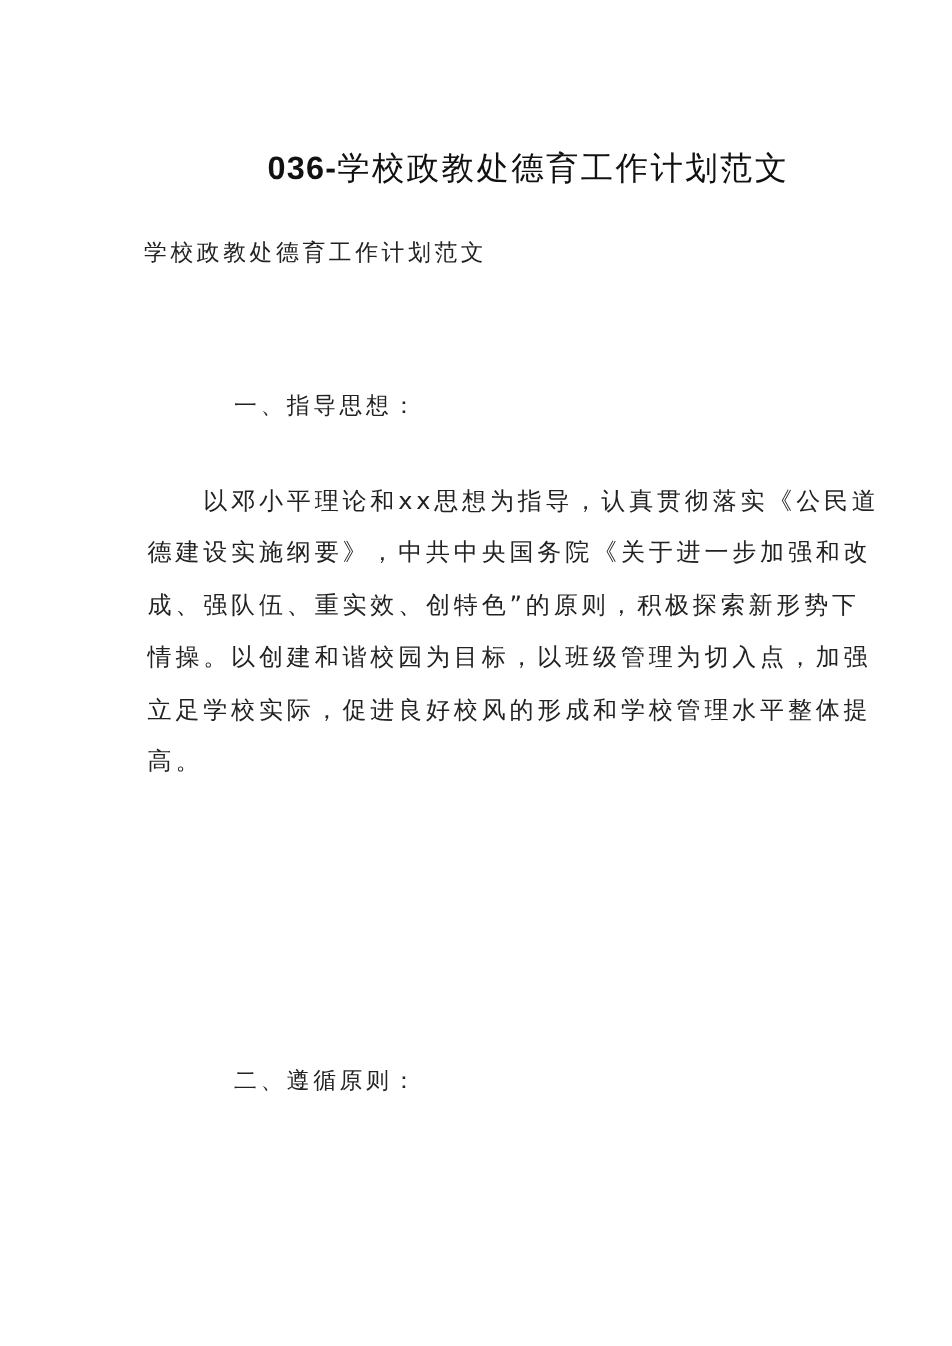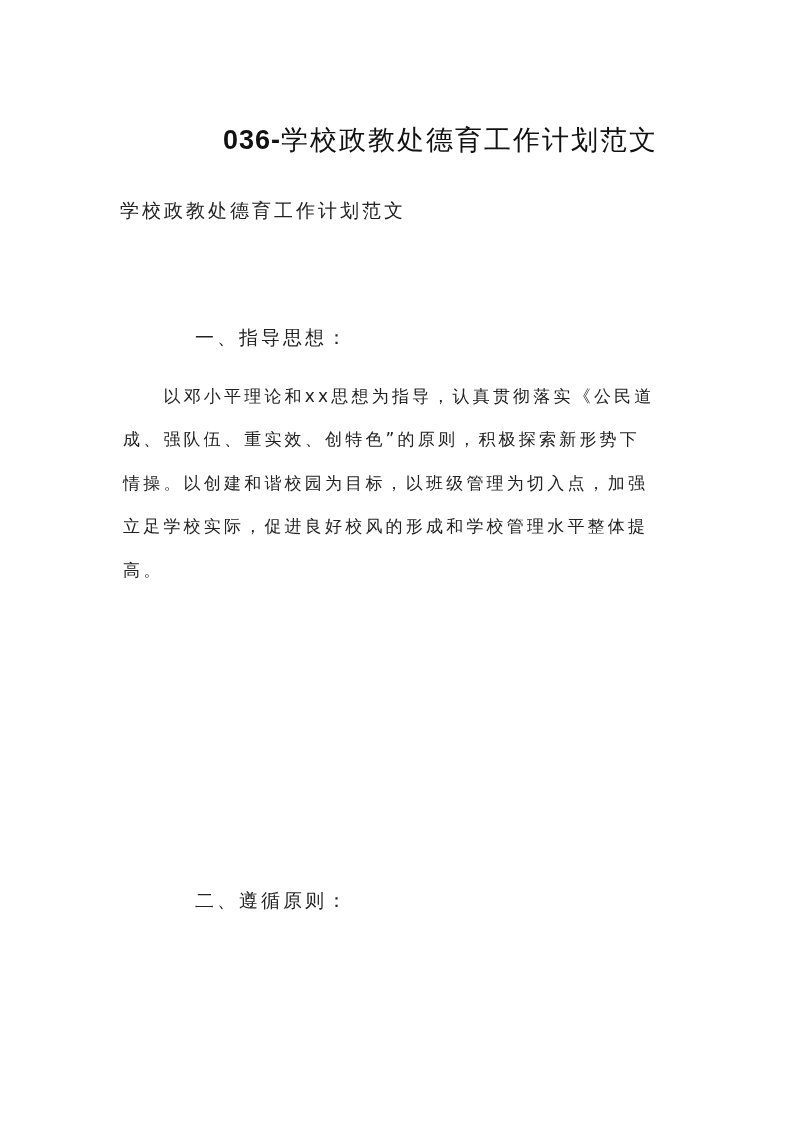--- a/index.html
+++ b/index.html
@@ -18,22 +18,22 @@
     .subtitle {
       position: absolute; left: 120px; top: 198px; font-size: 19px;
       letter-spacing: 3px; color: #222;
     }
     .heading {
       position: absolute; left: 163px; font-size: 19px; letter-spacing: 3px; color: #222; margin-left: 32px;
     }
     .h1 { top: 325px; }
     .h2 { top: 888px; }
     .body-para {
-      position: absolute; left: 123px; top: 375px; width: 552px;
-      font-size: 17px; line-height: 43.4px; letter-spacing: 3.2px;
+      position: absolute; left: 123px; top: 396px; width: 552px;
+      font-size: 20px; line-height: 43.4px; letter-spacing: 3.2px;
       text-align: justify; color: #222;
     }
     .body-para .line { display: block; white-space: nowrap; }
     .item {
       position: absolute; left: 163px; top: 946px; font-size: 19.5px; letter-spacing: 3px; color: #222;
     }
   </style>
 </head>
 <body>
 
@@ -41,20 +41,21 @@
   <div class="title">
     <span class="num">036-</span><span class="cn">学校政教处德育工作计划范文</span>
   </div>
 
   <div class="subtitle">学校政教处德育工作计划范文</div>
 
   <div class="heading h1">一、指导思想：</div>
 
   <div class="body-para">
     <span class="line">　　以邓小平理论和xx思想为指导，认真贯彻落实《公民道</span>
+    <span class="line">德建设实施纲要》，中共中央国务院《关于进一步加强和改</span>
     <span class="line">成、强队伍、重实效、创特色”的原则，积极探索新形势下</span>
     <span class="line">情操。以创建和谐校园为目标，以班级管理为切入点，加强</span>
     <span class="line">立足学校实际，促进良好校风的形成和学校管理水平整体提</span>
     <span class="line">高。</span>
   </div>
 
   <div class="heading h2">二、遵循原则：</div>
 
 </div>
 

